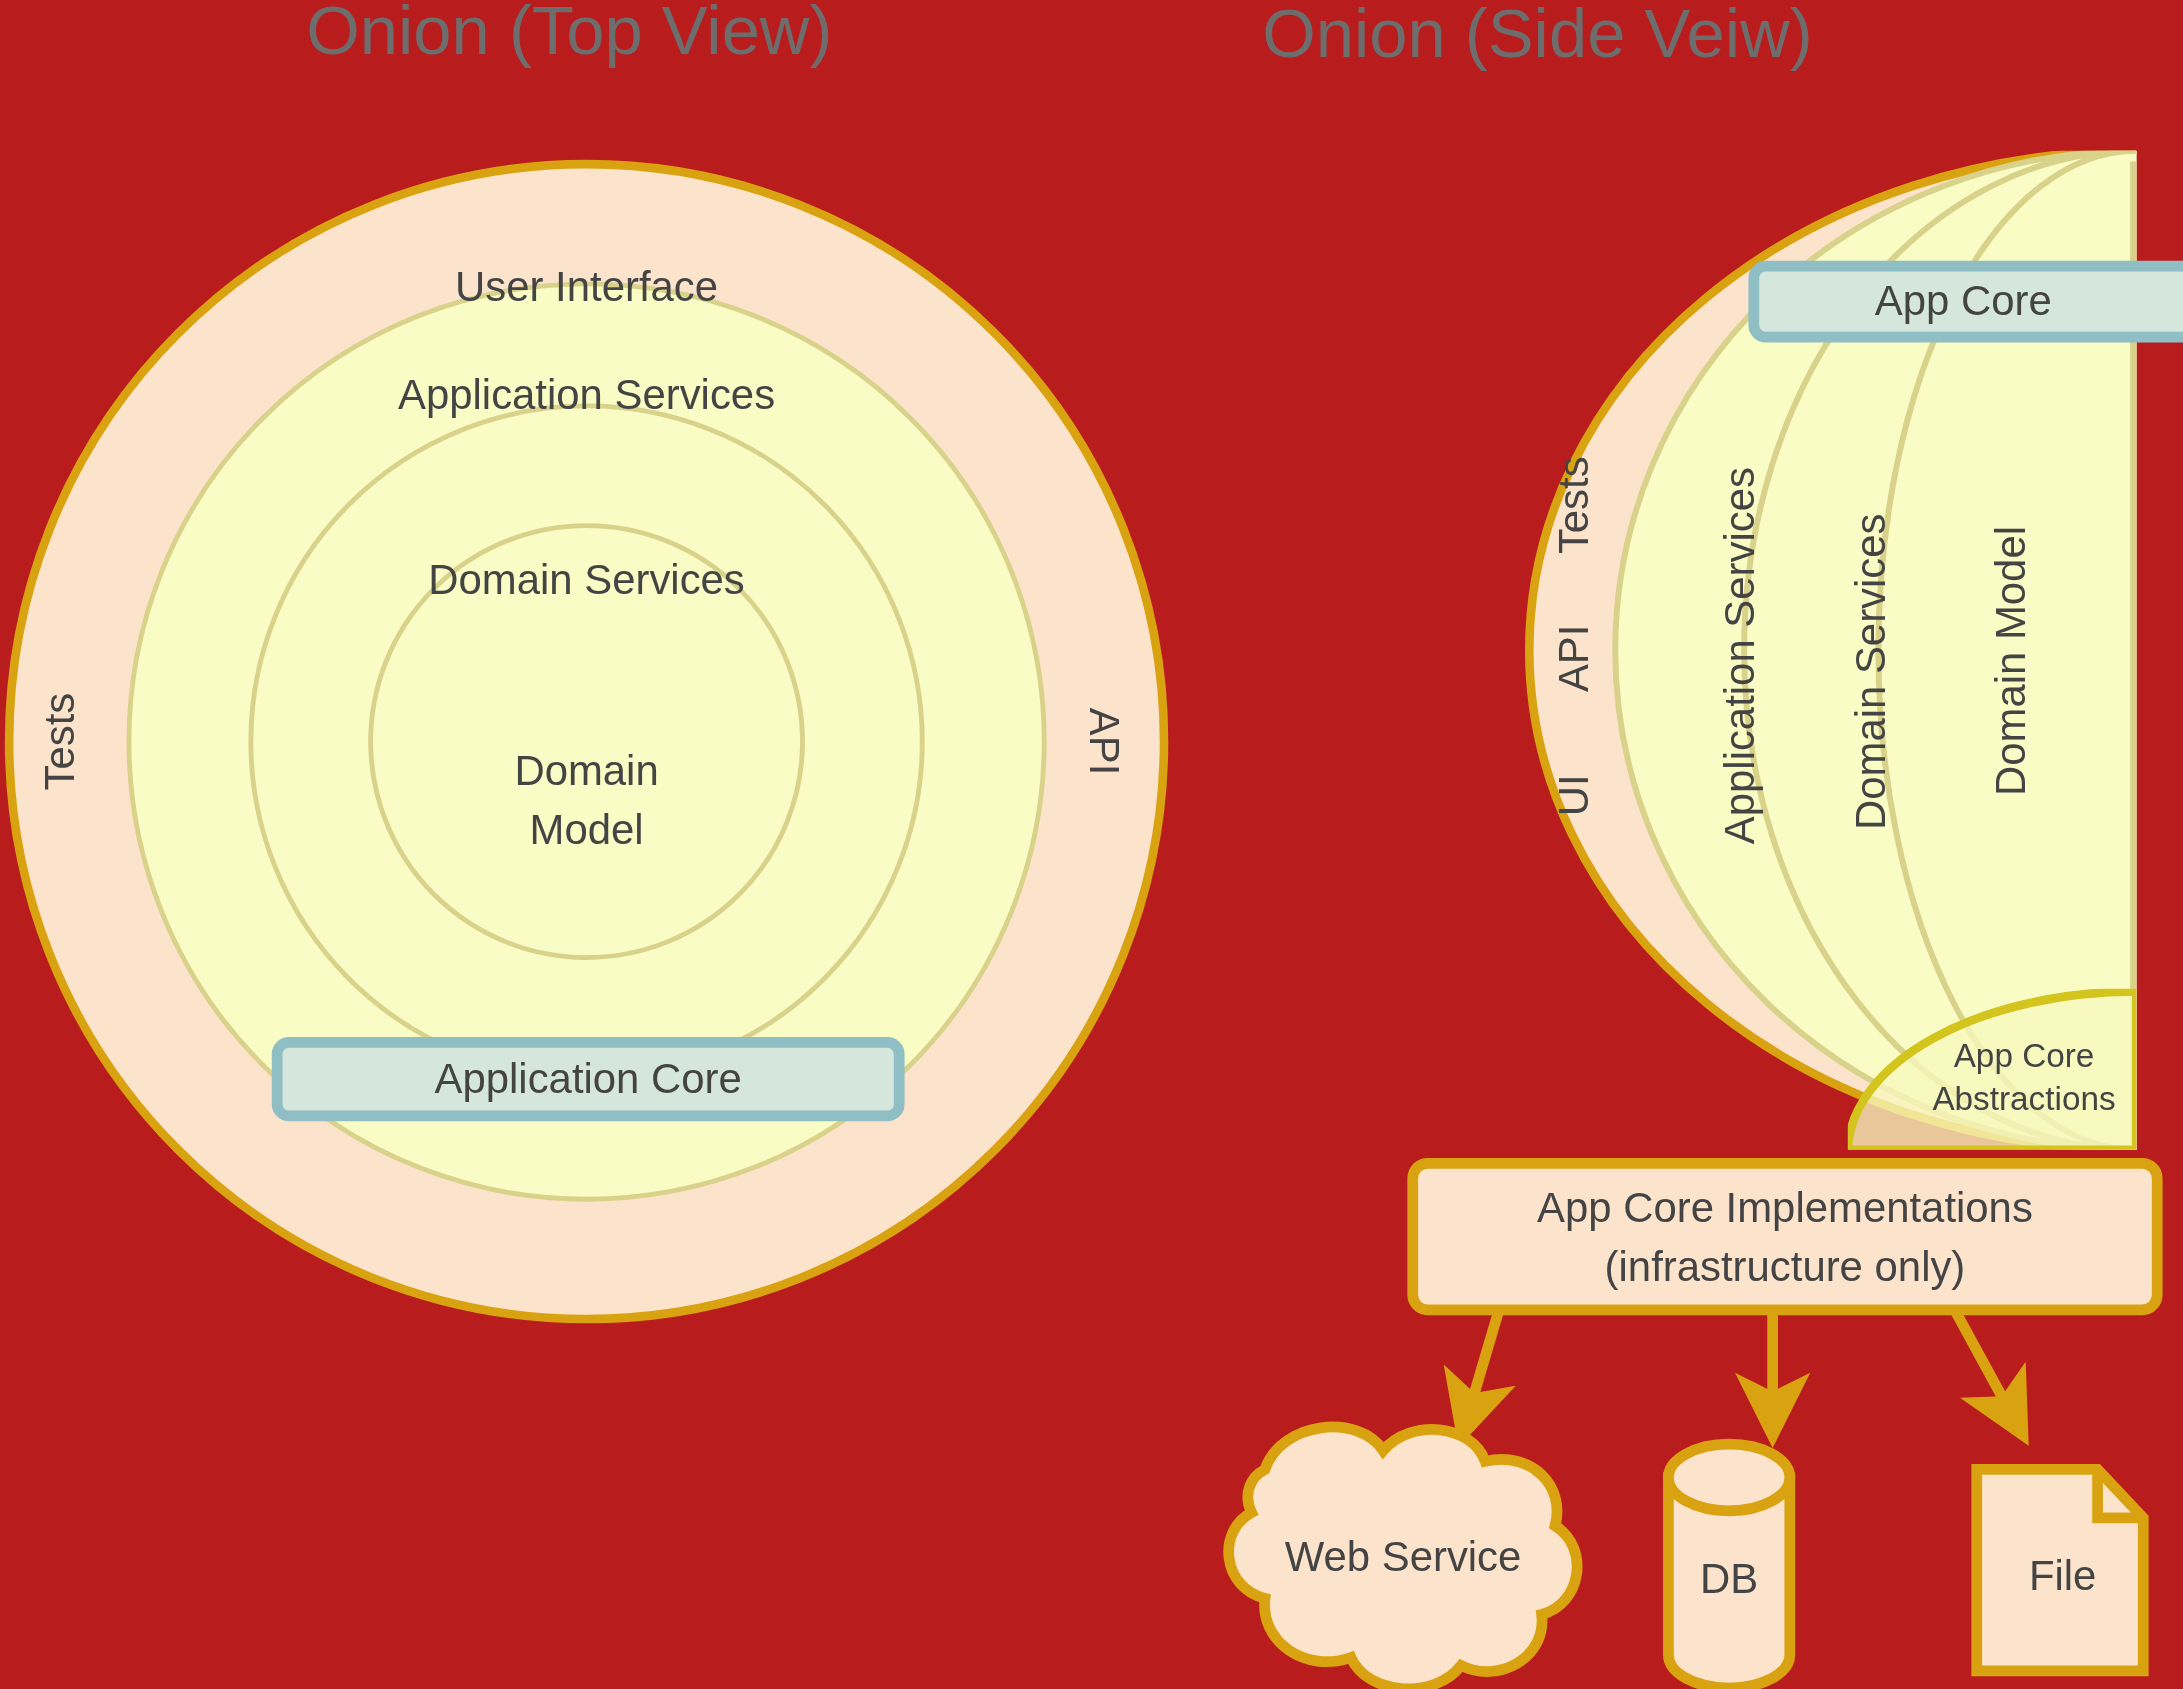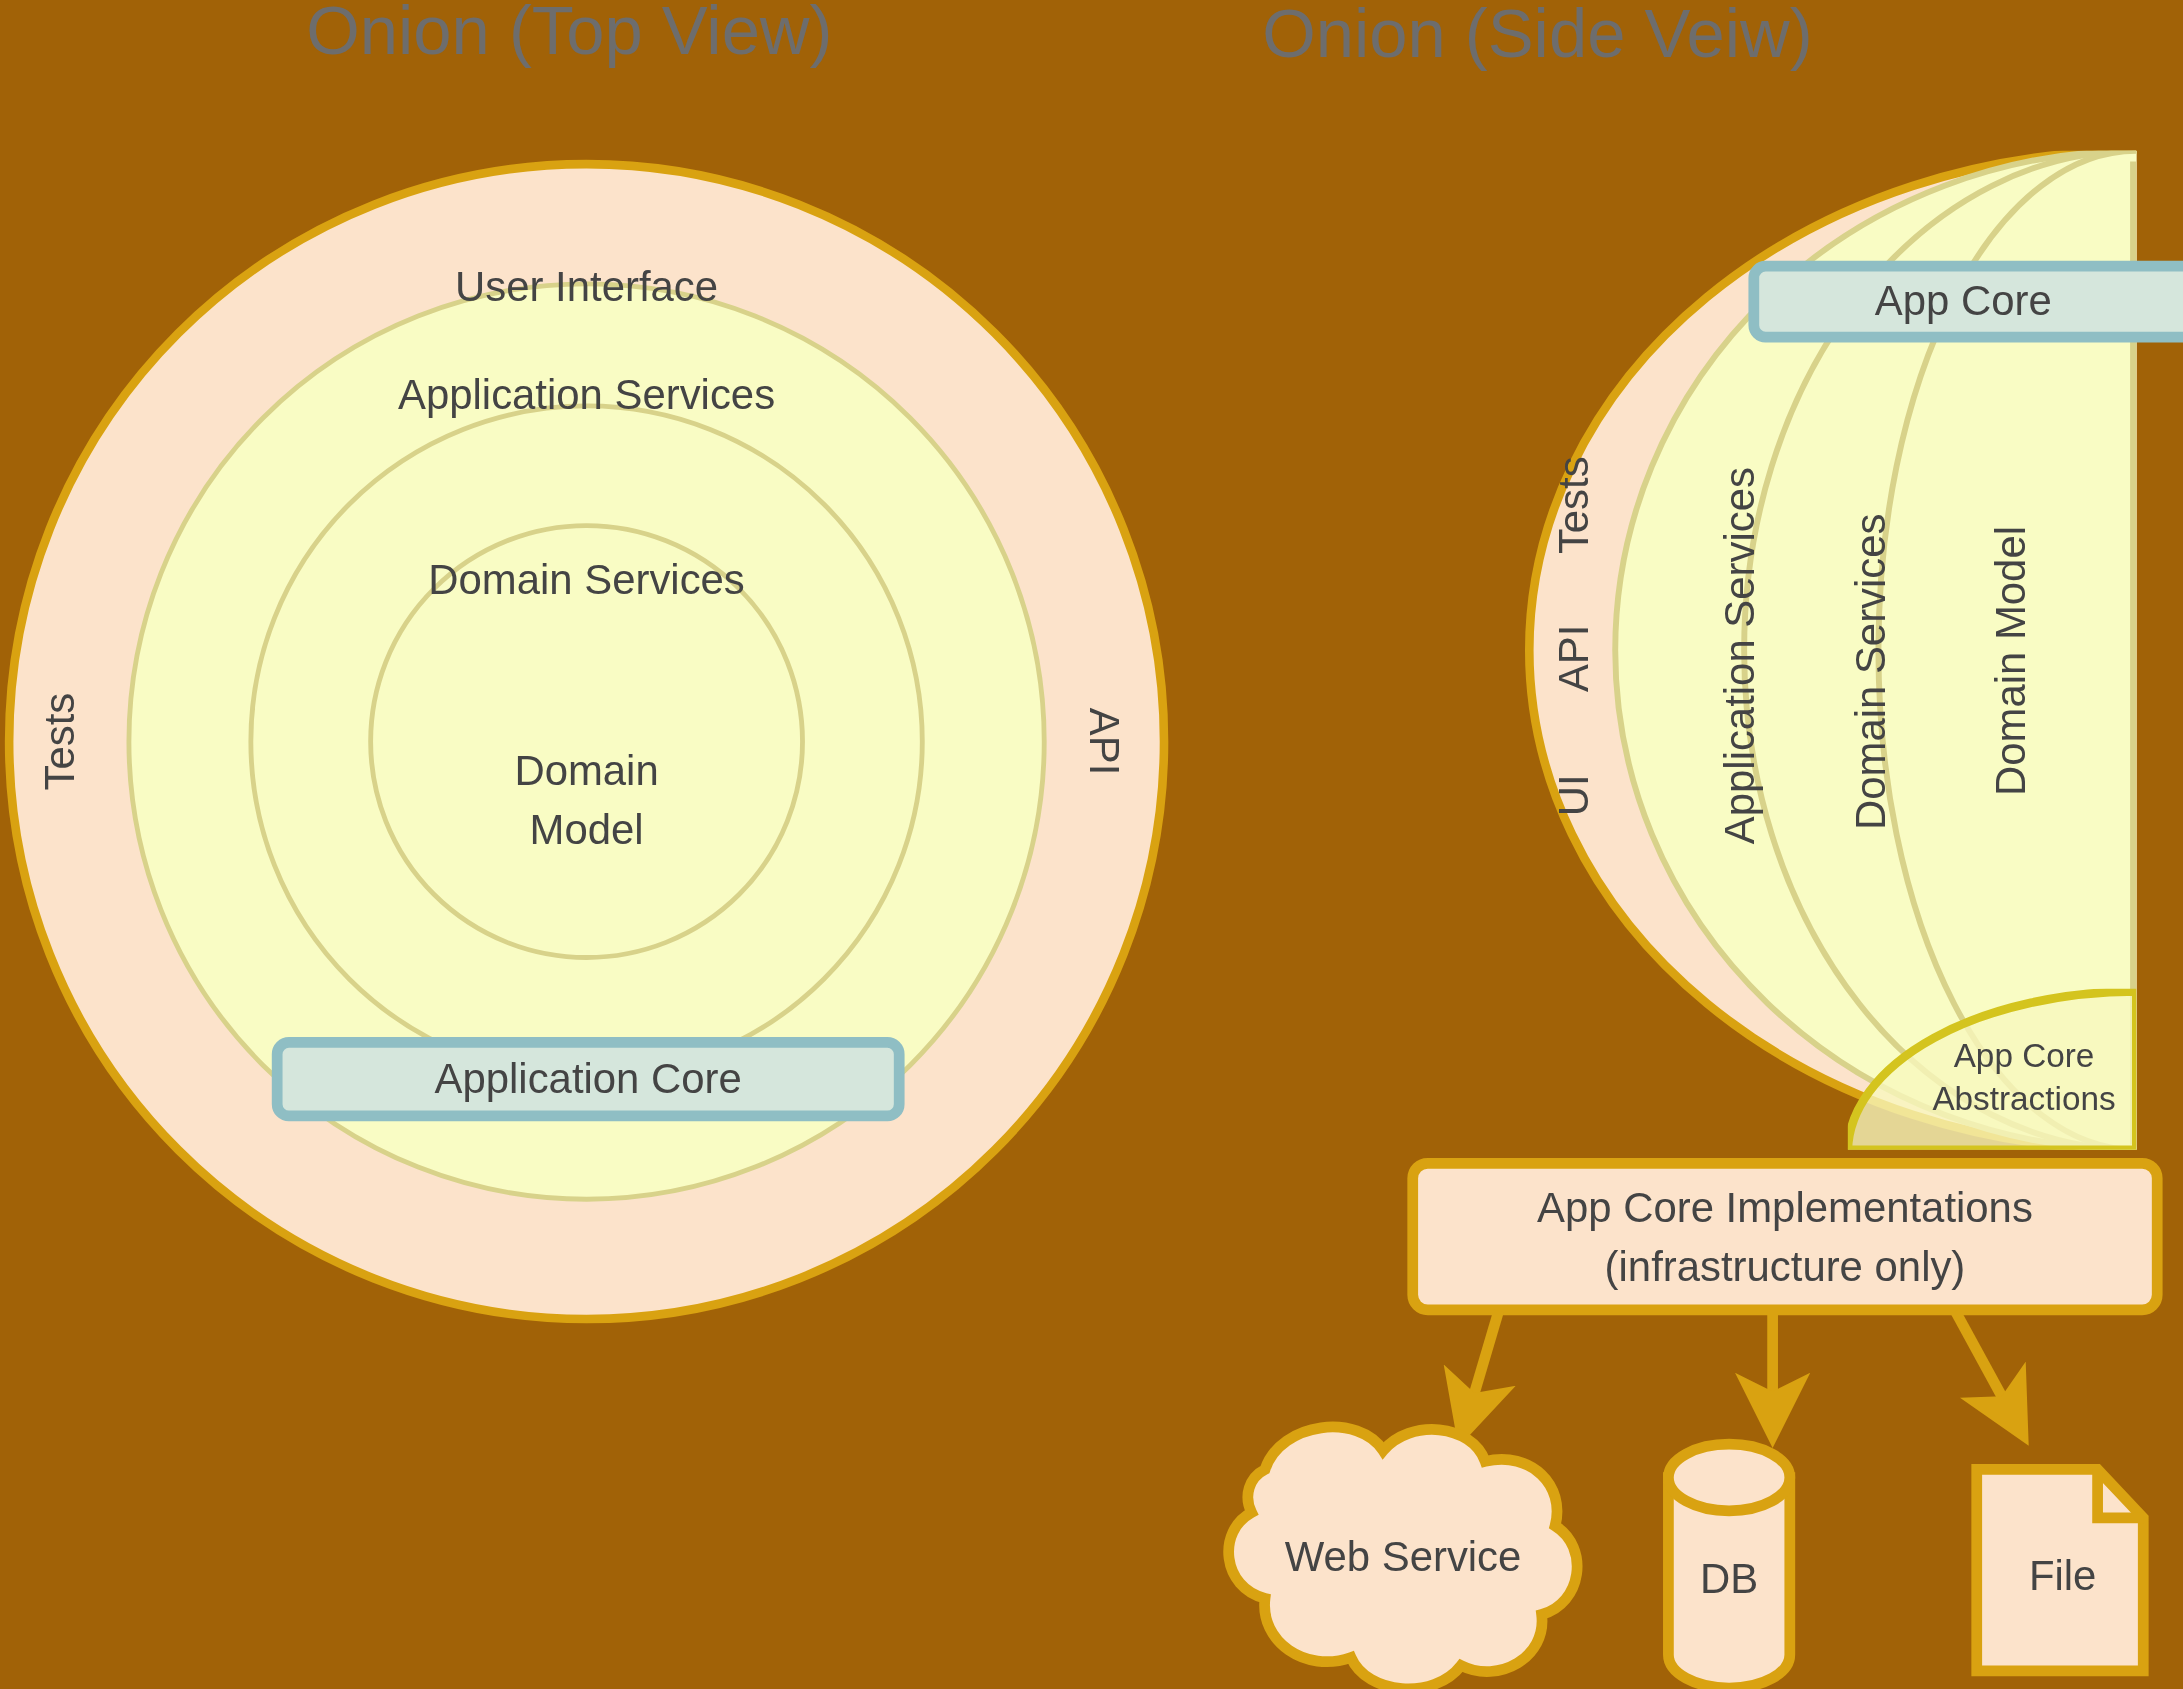--- a/index.html
+++ b/index.html
@@ -4,21 +4,21 @@
 <style>
   html, body {
     margin: 0;
     padding: 0;
     background: #000000;
   }
   #stage {
     position: relative;
     width: 2183px;
     height: 1690px;
-    background: #a16207;
+    background: #b91c1c;
     overflow: hidden;
     font-family: "Liberation Sans", sans-serif;
   }
   #stage svg {
     position: absolute;
     top: 0;
     left: 0;
     width: 2183px;
     height: 1690px;
     display: block;

